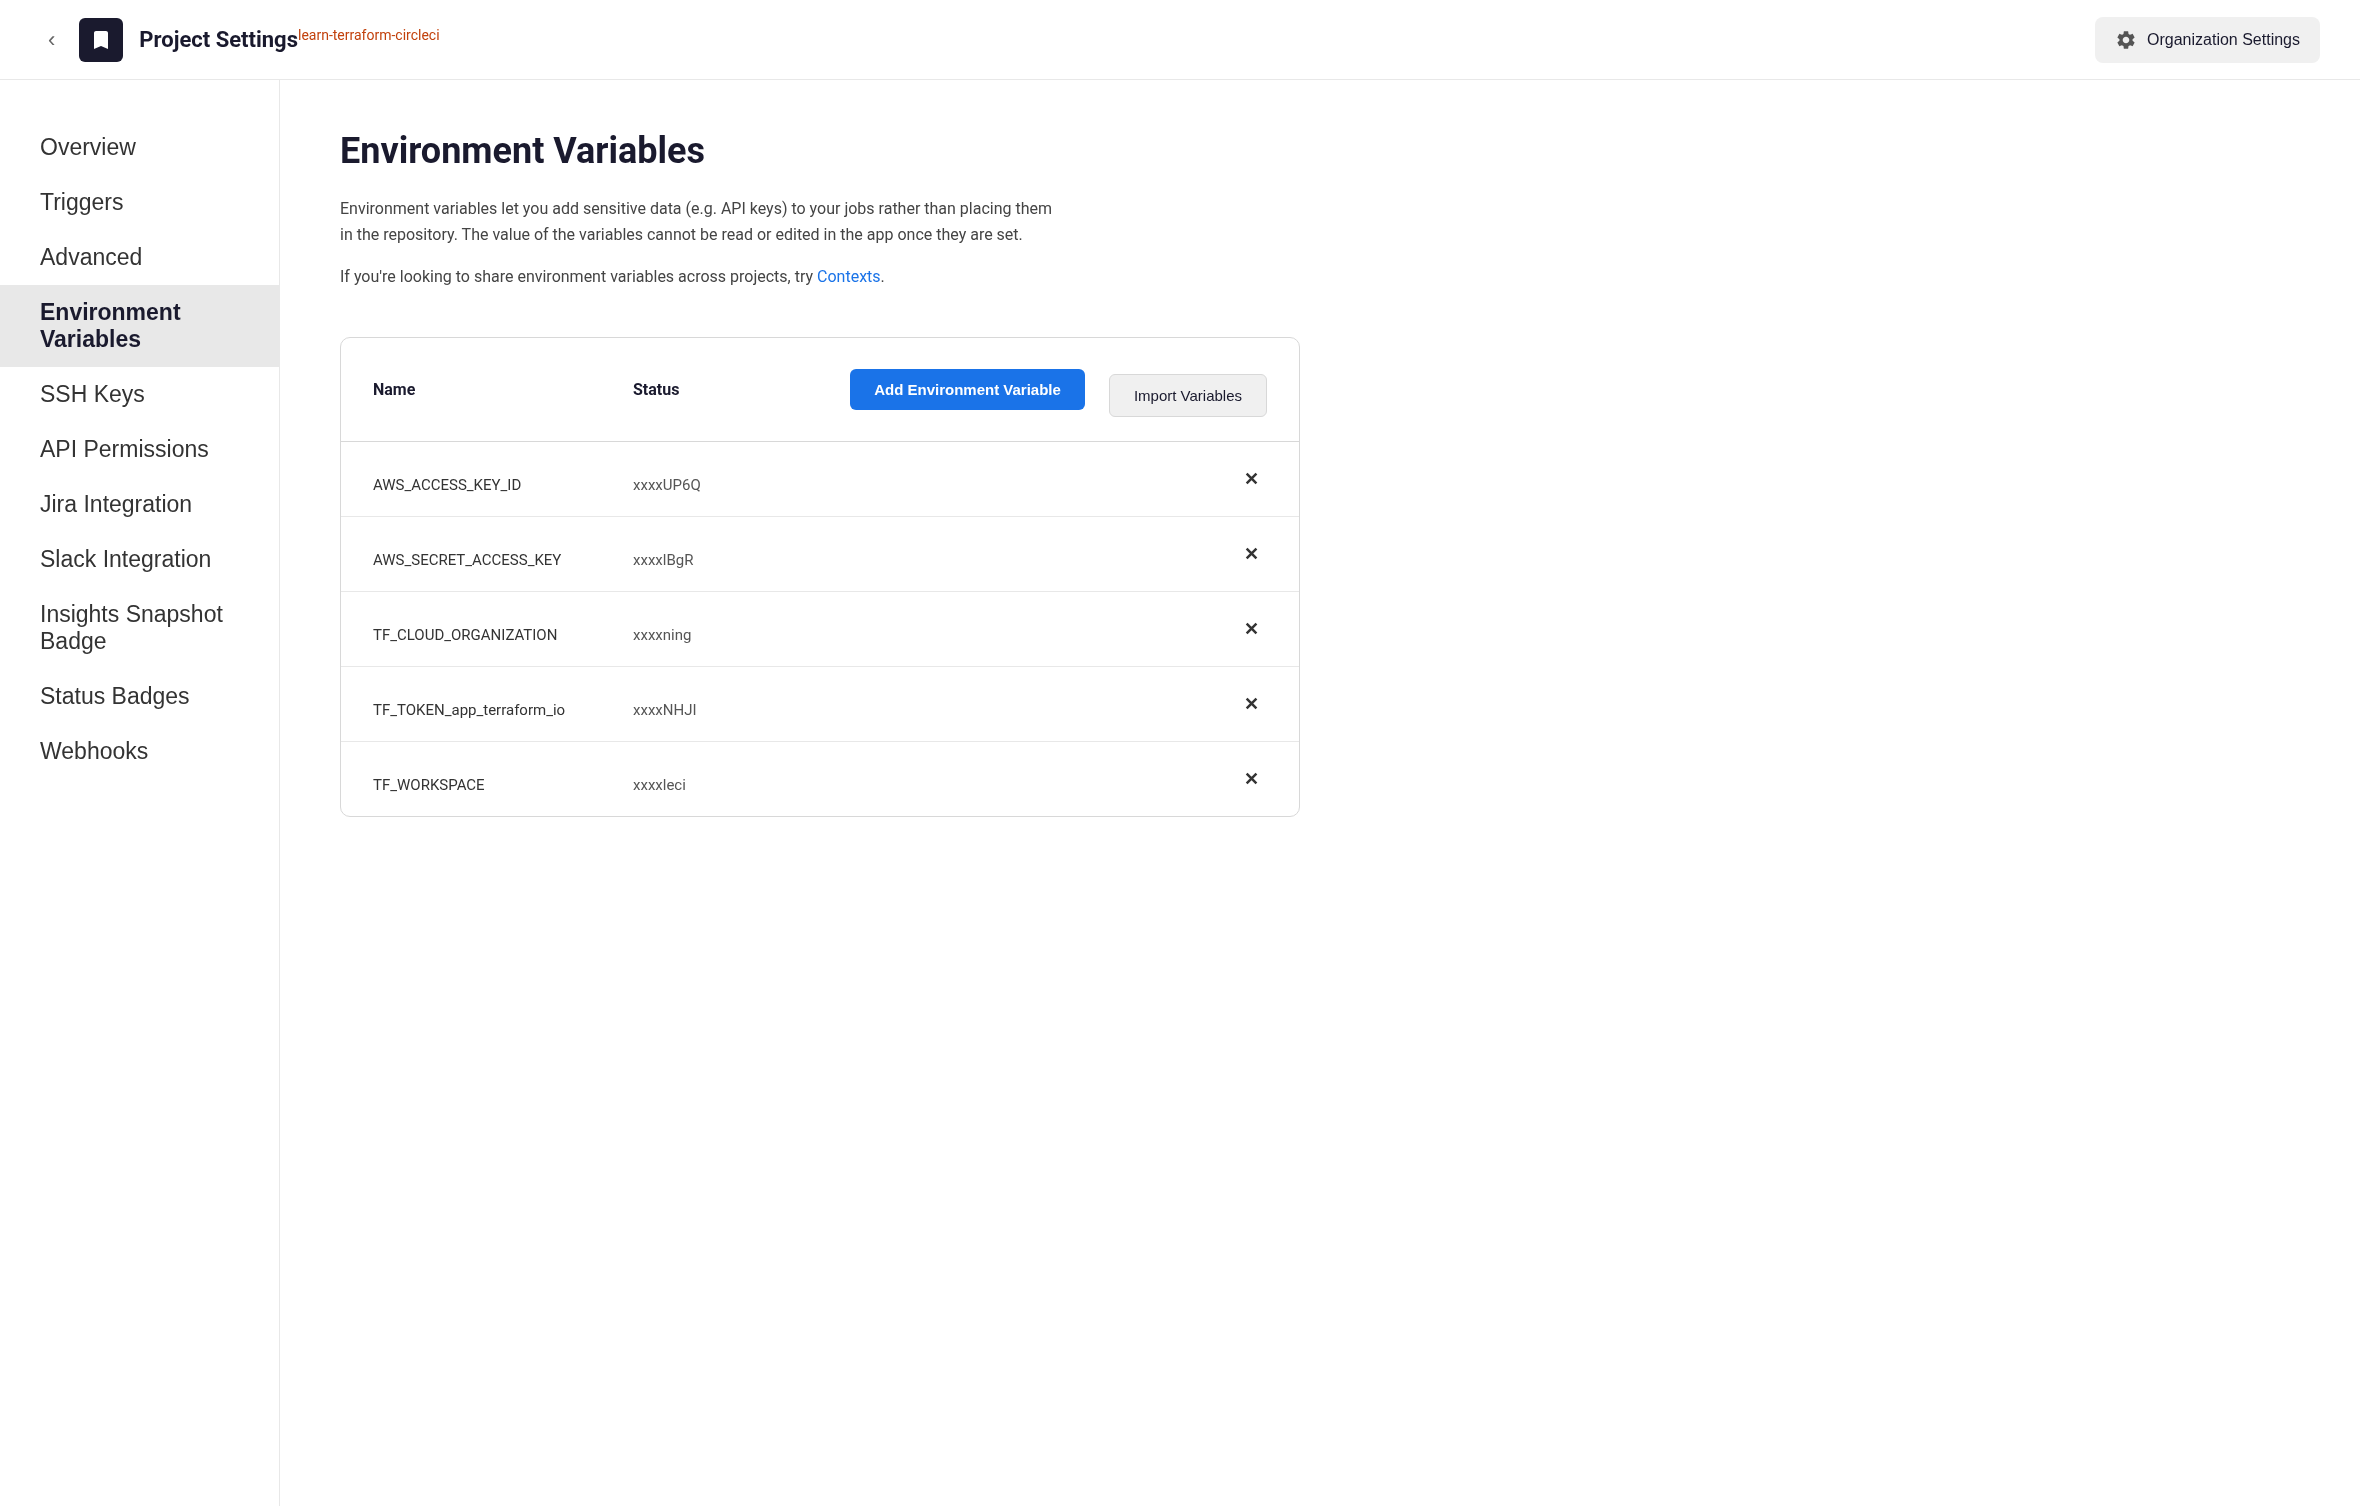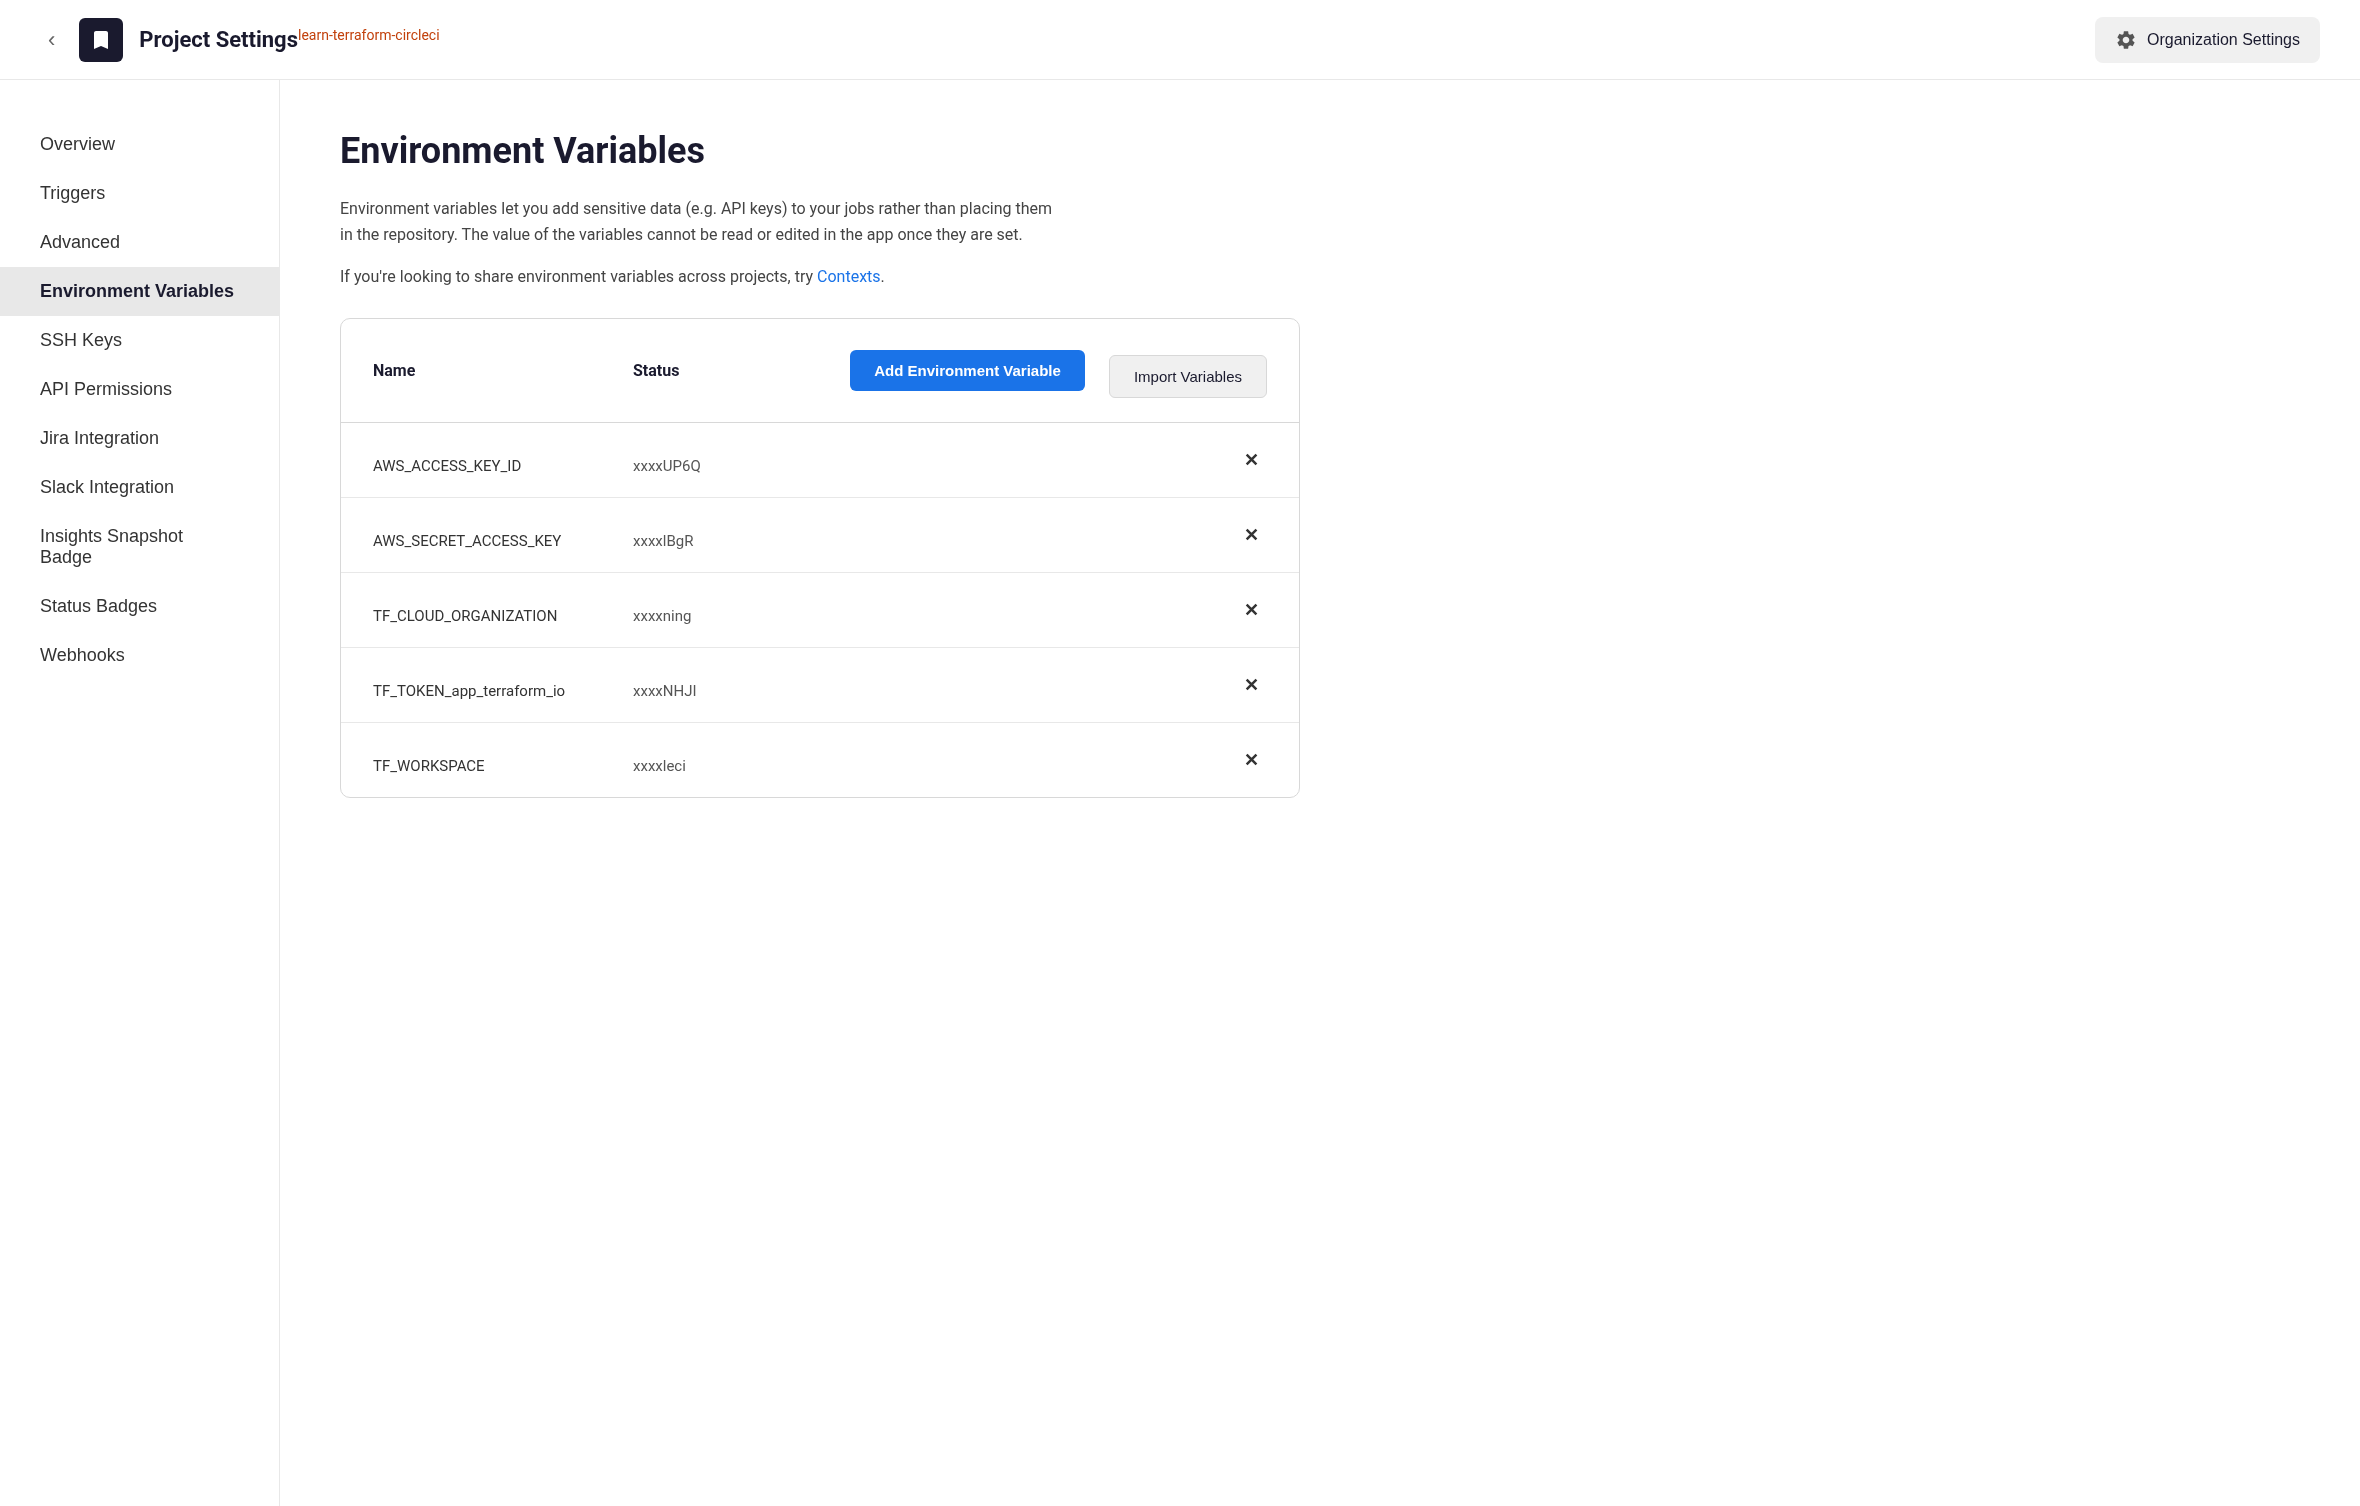--- a/index.html
+++ b/index.html
@@ -83,21 +83,21 @@
     
     .sidebar {
       width: 280px;
       padding: 40px 0;
       border-right: 1px solid #e8e8e8;
       flex-shrink: 0;
     }
     .sidebar-item {
       display: block;
       padding: 14px 40px;
-      font-size: 18px;
+      font-size: 23px;
       color: #333;
       cursor: pointer;
       text-decoration: none;
       background: none;
       border: none;
       width: 100%;
       text-align: left;
     }
     .sidebar-item.active {
       background: #e8e8e8;
@@ -123,21 +123,21 @@
       max-width: 720px;
       margin-bottom: 20px;
     }
     .contexts-link {
       color: #1a73e8;
       text-decoration: none;
     }
     .share-note {
       font-size: 16px;
       color: #444;
-      margin-bottom: 32px;
+      margin-bottom: 51px;
     }
 
     
     .table-container {
       border: 1px solid #d8d8d8;
       border-radius: 10px;
       overflow: hidden;
       max-width: 960px;
     }
     .table-header-row {

